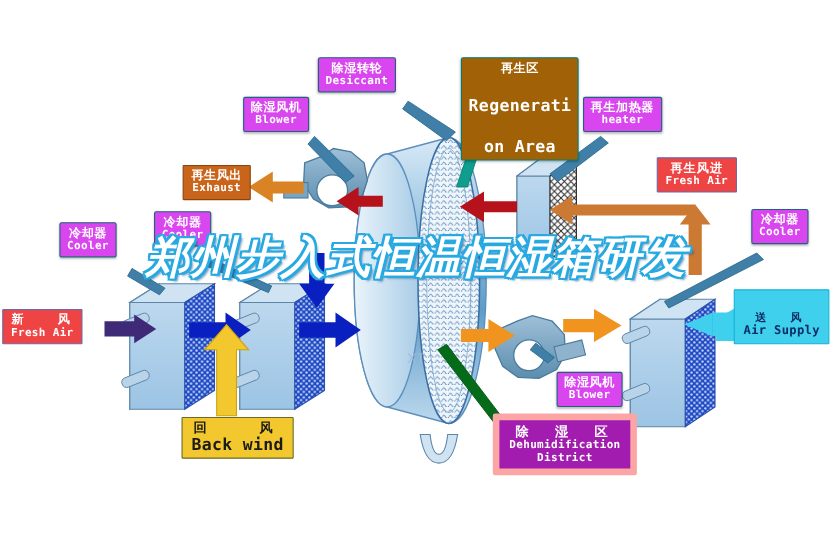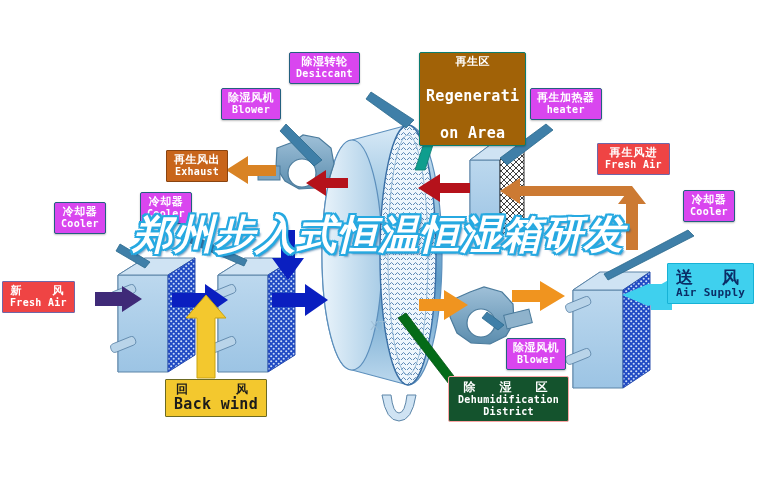--- a/index.html
+++ b/index.html
@@ -48,22 +48,22 @@
     background:#a16207;
     border:1px solid #0a7d70;
     color:#ffffff;border-radius:2px;
     box-shadow:0 1px 2px rgba(0,0,0,.25);
   }
   .lbl.teal .cn{font-size:11px;}
   .lbl.teal .en{font-size:15px;margin-top:20px;}
 
   
   .lbl.green{
-    background:#14532d;
-    border:1px solid #fca5a5;
+    background:#a21caf;
+    border:6px solid #fca5a5;
     color:#ffffff;border-radius:2px;
   }
   .lbl.green .cn{font-size:12px;letter-spacing:6px;}
   .lbl.green .en{font-size:10px;}
 
   
   .lbl.orange{
     background:#c8651b;
     border:1px solid #8a4410;
     color:#ffffff;border-radius:1px;
@@ -80,21 +80,21 @@
   .lbl.purple .cn{font-size:11px;letter-spacing:3px;}
   .lbl.purple .en{font-size:10px;}
   .lbl.purple.tight .cn{letter-spacing:1px;}
 
   
   .lbl.cyan{
     background:#3fd0ee;
     border:1px solid #16b2d6;
     color:#0b2d66;border-radius:1px;
   }
-  .lbl.cyan .cn{font-size:17px;letter-spacing:6px;}
+  .lbl.cyan .cn{font-size:10px;letter-spacing:6px;margin-top:16px;}
   .lbl.cyan .en{font-size:11px;}
 
   
   .lbl.yellow{
     background:#f3c82e;
     border:1px solid #6c6a22;
     color:#1b1b1b;border-radius:1px;
   }
   .lbl.yellow .cn{font-size:12px;letter-spacing:8px;}
   .lbl.yellow .en{font-size:15px;}

